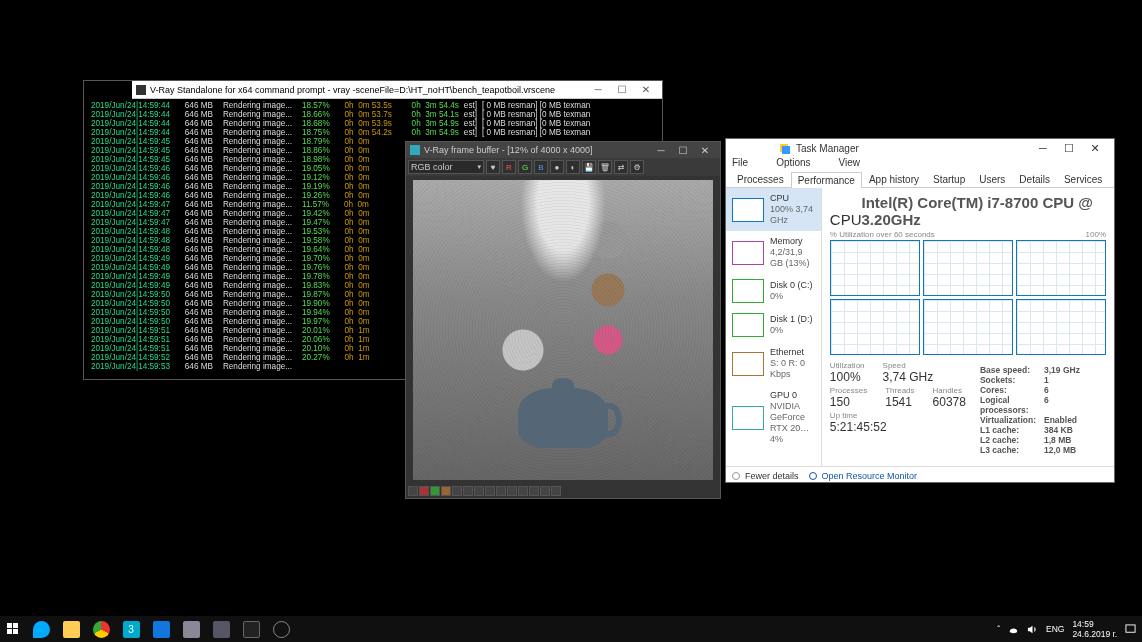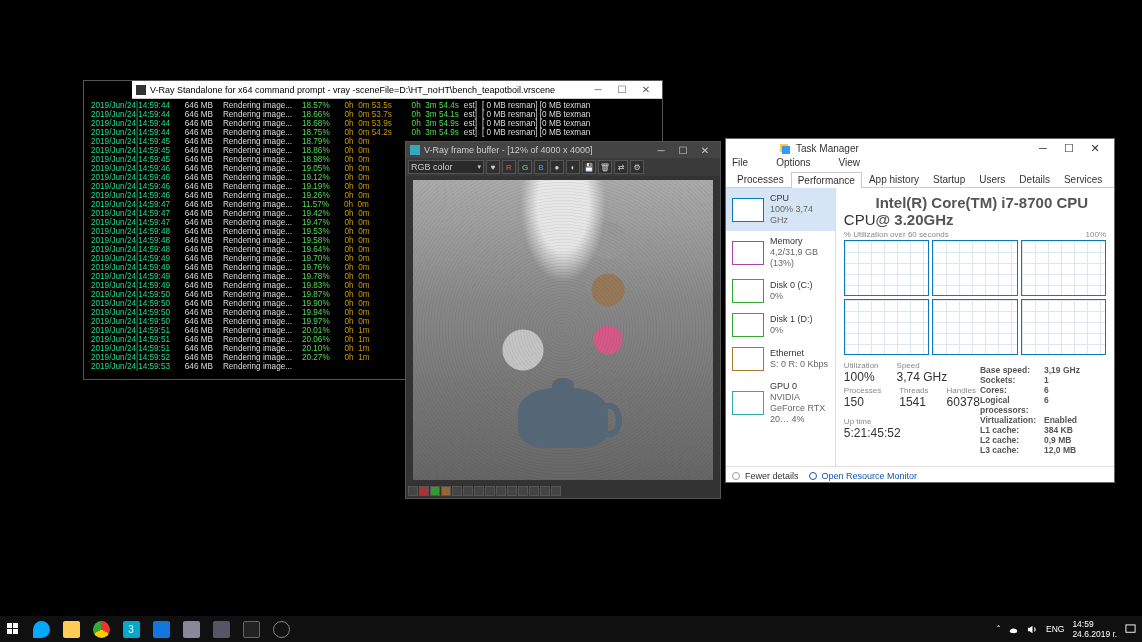--- a/index.html
+++ b/index.html
@@ -262,21 +262,21 @@
         <span>100%</span>
       </div>
       <div class="tm-graphs">
         <div class="tm-graph"></div>
         <div class="tm-graph"></div>
         <div class="tm-graph"></div>
         <div class="tm-graph"></div>
         <div class="tm-graph"></div>
         <div class="tm-graph"></div>
       </div>
-      <div style="display:flex; ">
+      <div style="display:flex; gap:14px;">
         <div>
           <div class="tm-stats">
             <div class="col">
                 <div class="label">Utilization</div>
                 <div class="val">100%</div>
               </div>
             <div class="col">
                 <div class="label">Speed</div>
                 <div class="val">3,74 GHz</div>
               </div>
@@ -288,21 +288,21 @@
               </div>
             <div class="col">
                 <div class="label">Threads</div>
                 <div class="val">1541</div>
               </div>
             <div class="col">
                 <div class="label">Handles</div>
                 <div class="val">60378</div>
               </div>
           </div>
-          <div style="margin-top:8px">
+          <div style="margin-top:2px">
             <div class="label" style="font-size:8px;color:#888">Up time</div>
             <div style="font-size:12px">5:21:45:52</div>
           </div>
         </div>
         <div class="tm-details" style="flex-direction:column;gap:0">
           <div id="tm-details-list">
               <div class="row">
                 <span>Base speed:</span>
                 <span class="col2">3,19 GHz</span>
               </div>
@@ -321,21 +321,21 @@
               <div class="row">
                 <span>Virtualization:</span>
                 <span class="col2">Enabled</span>
               </div>
               <div class="row">
                 <span>L1 cache:</span>
                 <span class="col2">384 KB</span>
               </div>
               <div class="row">
                 <span>L2 cache:</span>
-                <span class="col2">0,9 MB</span>
+                <span class="col2">1,8 MB</span>
               </div>
               <div class="row">
                 <span>L3 cache:</span>
                 <span class="col2">12,0 MB</span>
               </div>
             </div>
         </div>
       </div>
     </div>
   </div>

